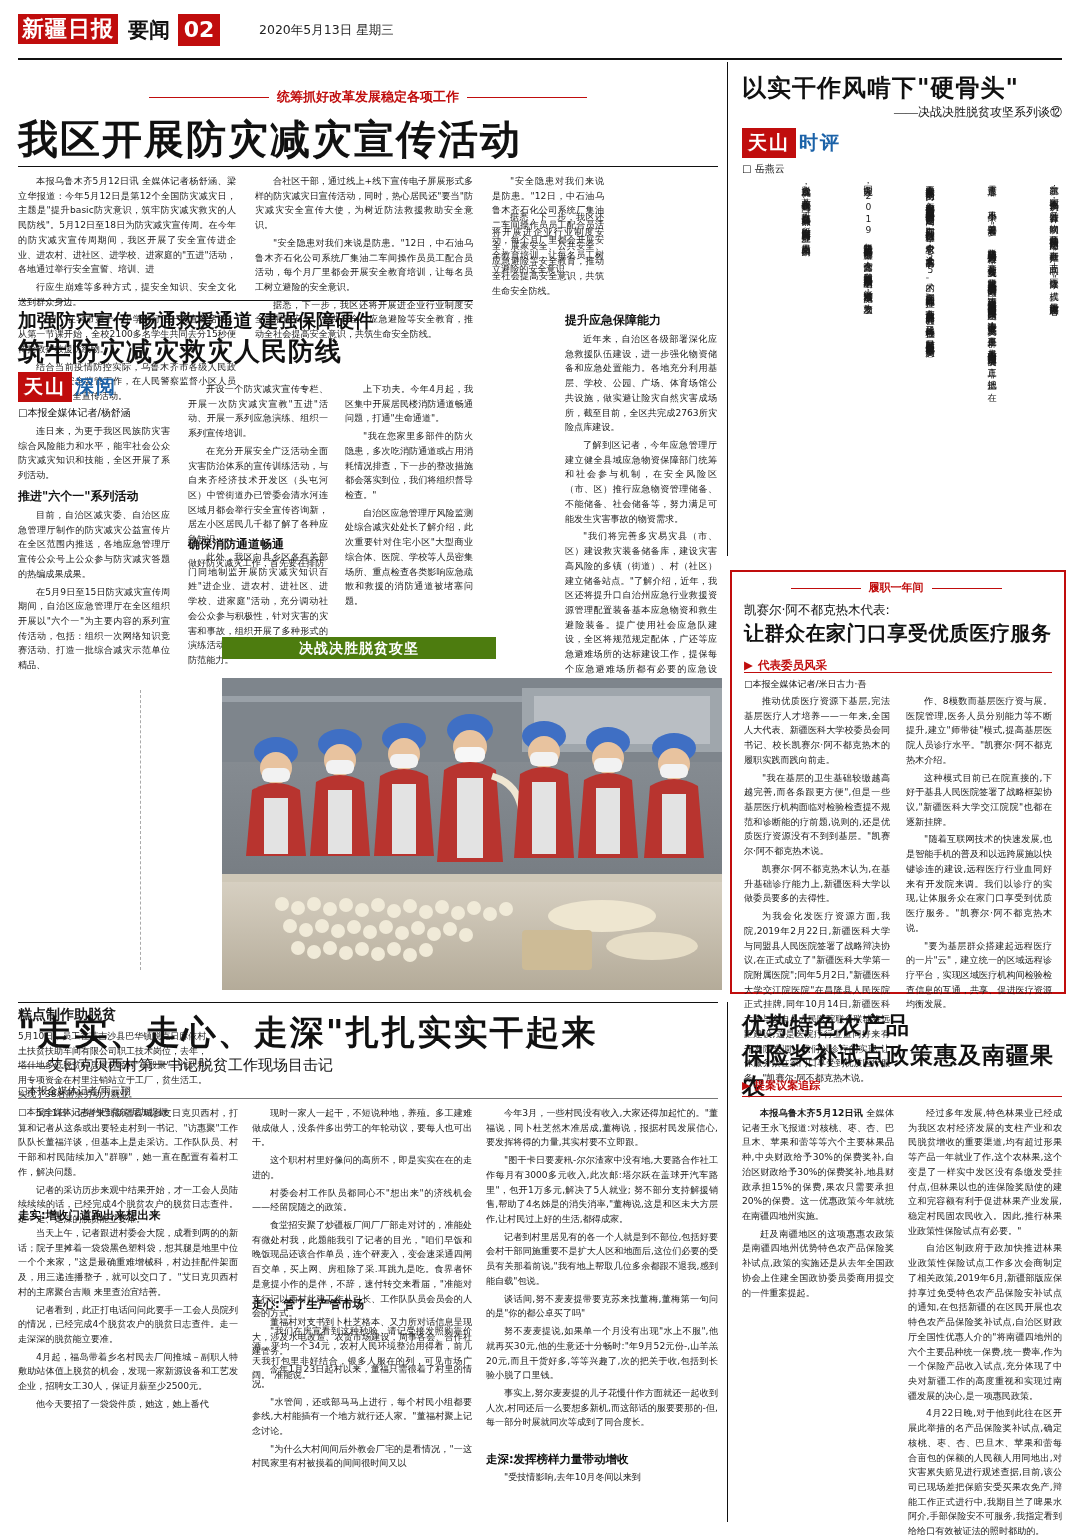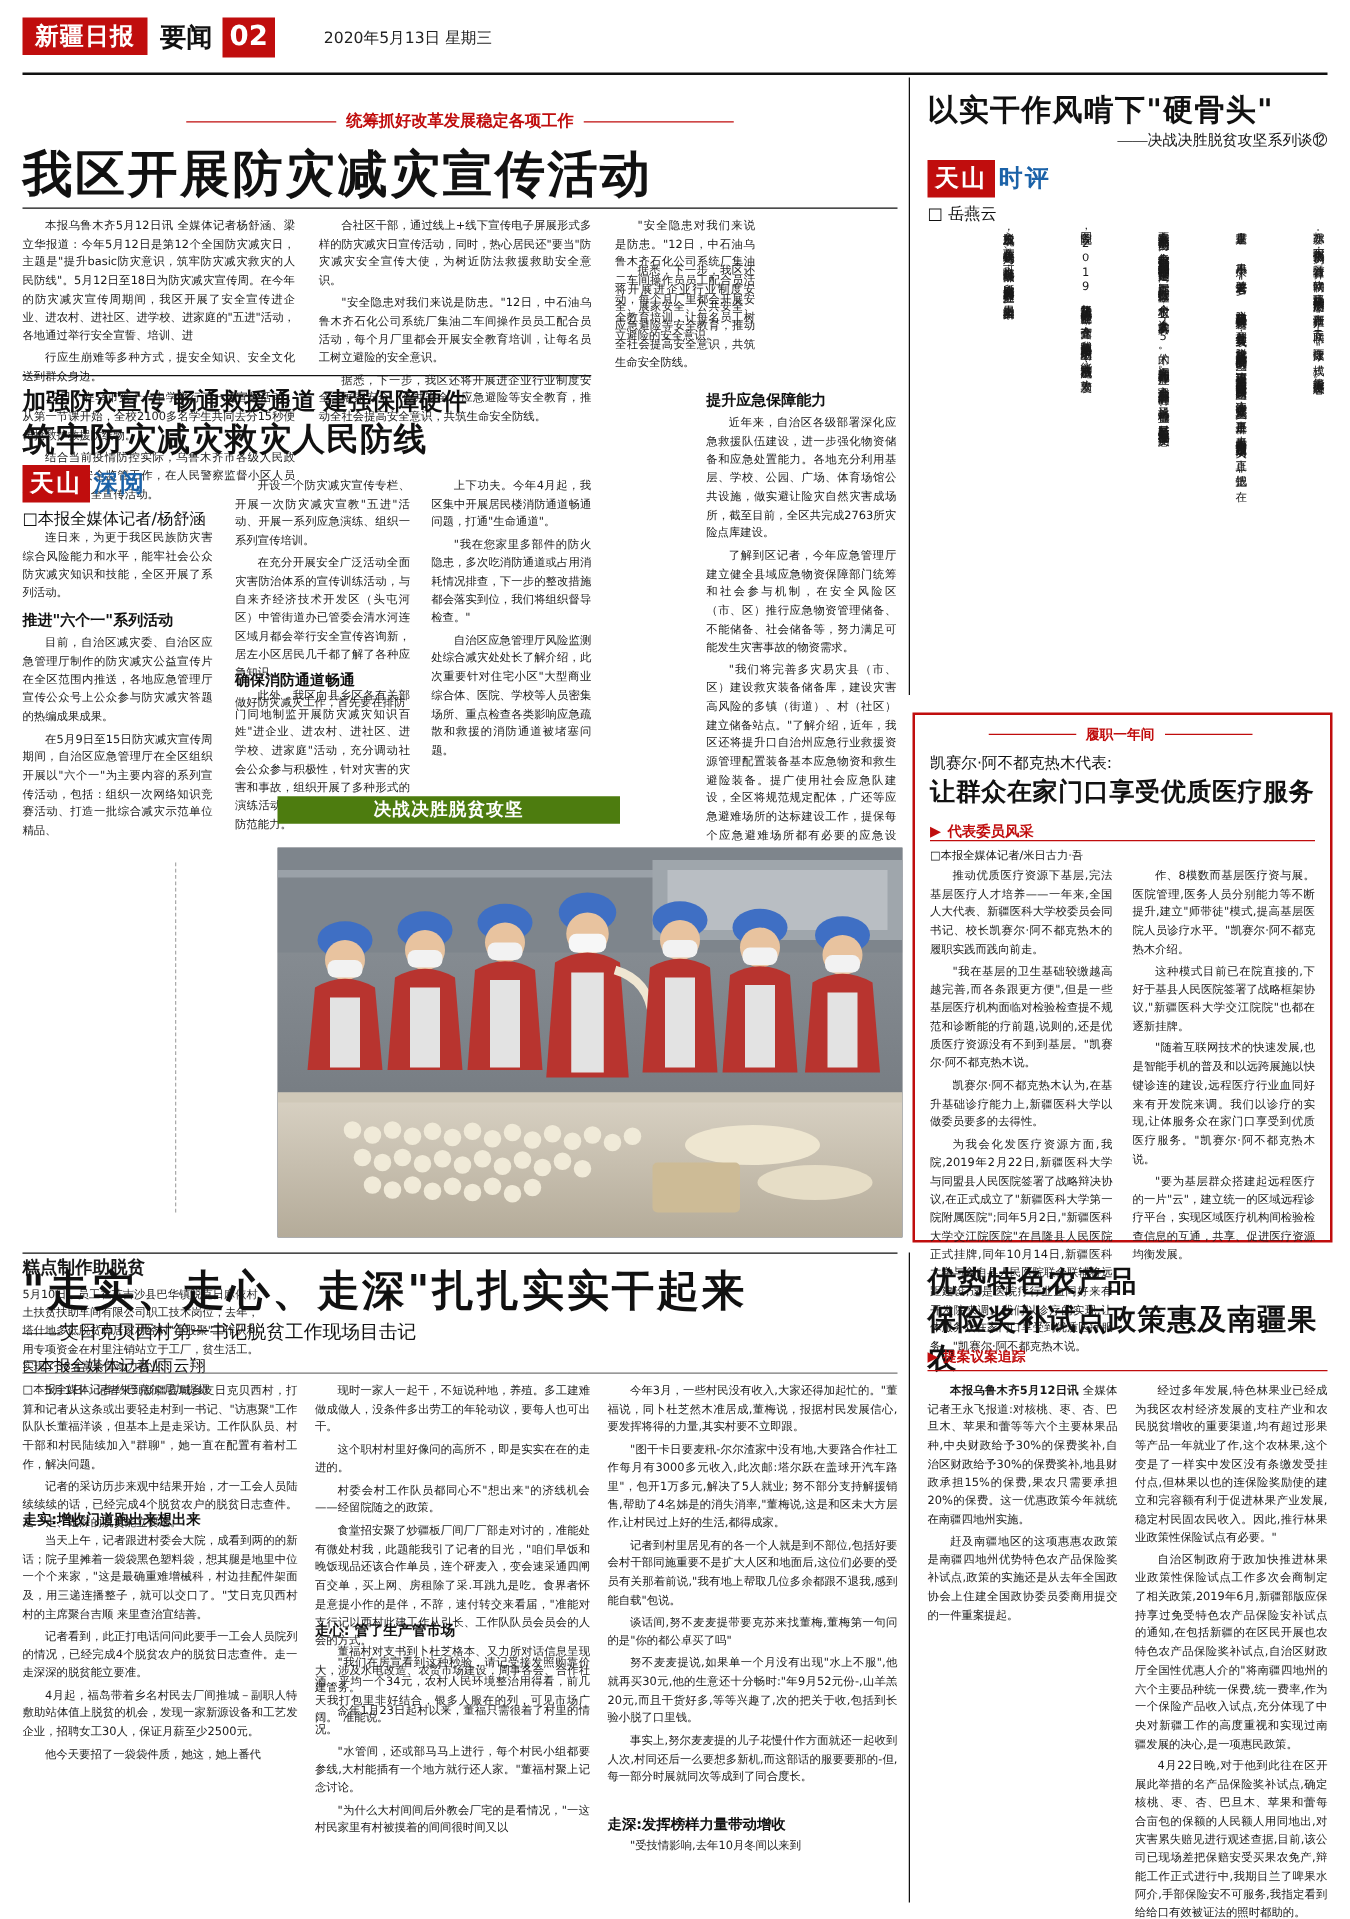--- a/index.html
+++ b/index.html
@@ -1,37 +1,37 @@
 <!DOCTYPE html>
 <html><head>
 <meta charset="utf-8">
 <style>
   html,body{margin:0;padding:0;background:#fff;}
   body{width:1080px;height:1535px;font-family:"DejaVu Sans","Liberation Sans",sans-serif;color:#111;}
   .page{position:relative;width:1080px;height:1535px;overflow:hidden;}
 
   
   .masthead{position:absolute;left:18px;top:14px;width:1044px;height:44px;border-bottom:2px solid #111;}
-  .logo{position:absolute;left:0;top:0;width:100px;height:30px;background:#c00d0d;color:#fff;font-size:19px;font-weight:bold;letter-spacing:1px;text-align:center;line-height:30px;}
+  .logo{position:absolute;left:0;top:0;width:100px;height:30px;background:#c00d0d;color:#fff;font-size:22px;font-weight:bold;letter-spacing:1px;text-align:center;line-height:30px;}
   .sect{position:absolute;left:110px;top:2px;font-size:21px;font-weight:bold;}
   .sectnum{position:absolute;left:160px;top:0px;width:42px;height:32px;background:#c00d0d;color:#fff;font-size:22px;font-weight:bold;text-align:center;line-height:32px;}
   .mdate{position:absolute;left:214px;top:8px;font-size:12.5px;color:#222;margin-left:27px;}
 
   
   .vline{position:absolute;background:#111;}
   .hline{position:absolute;background:#111;}
 
   .banner{position:absolute;text-align:center;font-size:13px;color:#c00d0d;font-weight:bold;}
   .banner .bar{display:inline-block;width:120px;border-top:1px solid #c00d0d;vertical-align:middle;margin:0 8px;}
 
   .hl1{position:absolute;font-size:40px;font-weight:bold;letter-spacing:2px;}
   .hl2{position:absolute;font-size:26px;font-weight:bold;letter-spacing:1px;}
   .hl3{position:absolute;font-size:19px;font-weight:bold;}
   .sub{position:absolute;font-size:13px;font-family:Liberation Serif, serif;}
-  .byline{position:absolute;font-size:13px;}
+  .byline{position:absolute;font-size:10px;}
 
   .col{position:absolute;font-size:9.1px;line-height:1.62;text-align:justify;color:#1a1a1a;}
   .col p{margin:0 0 3px 0;text-indent:18px;}
   .col p.noind{text-indent:0;}
   .colh{position:absolute;font-size:12px;font-weight:bold;}
 
   
   .vcol{position:absolute;writing-mode:vertical-rl;text-orientation:upright;font-size:9.2px;line-height:1.75;letter-spacing:.5px;color:#1a1a1a;height:100%;}
 
   .tianshan{position:absolute;}

